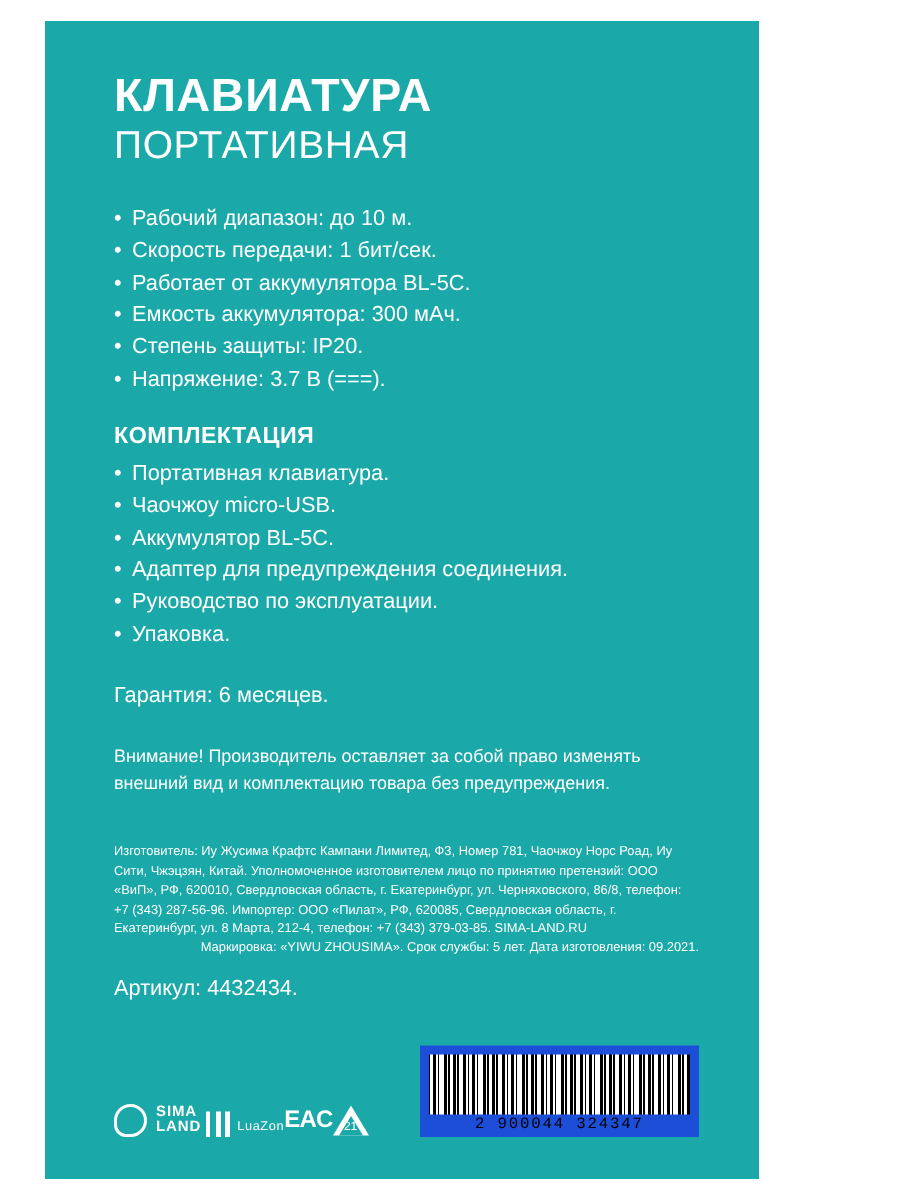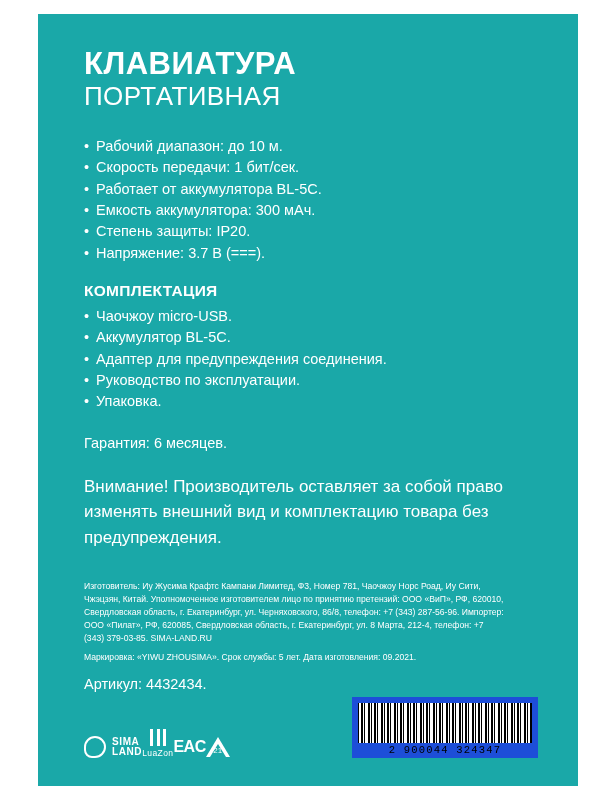--- a/index.html
+++ b/index.html
@@ -8,23 +8,23 @@
   }
   body {
     width: 600px;
     height: 800px;
     background: #ffffff;
     font-family: "Liberation Sans", sans-serif;
     overflow: hidden;
   }
   .package {
     position: absolute;
-    left: 38px;
+    left: 30px;
     top: 14px;
-    width: 540px;
+    width: 476px;
     height: 772px;
     background: #1aa8a8;
     color: #ffffff;
     box-sizing: border-box;
     padding: 34px 40px 0 46px;
   }
   .title-block {
     margin-bottom: 26px;
   }
   .title-main {
@@ -66,36 +66,36 @@
     position: absolute;
     left: 0;
     top: 0;
   }
   .note {
     font-size: 14.5px;
     line-height: 1.45;
     margin-top: 20px;
   }
   .warning {
-    font-size: 17px;
+    font-size: 12px;
     line-height: 1.5;
     margin-top: 20px;
     max-width: 430px;
   }
   .fineprint {
     font-size: 8.6px;
     line-height: 1.5;
     margin-top: 30px;
     max-width: 420px;
   }
   .fineprint p {
     margin: 0;
   }
   .fineprint .mark {
-    margin-top: 6px;
+    text-align: right;
   }
   .model-block {
     margin-top: 12px;
     font-size: 14.5px;
     line-height: 1.33;
   }
   .footer {
     position: absolute;
     left: 46px;
     right: 40px;
@@ -122,21 +122,21 @@
     box-sizing: border-box;
   }
   .sima-text {
     font-size: 10px;
     font-weight: bold;
     line-height: 1.05;
     letter-spacing: 0.6px;
   }
   .logo-luazon {
     display: flex;
-    flex-direction: column;
+    flex-direction: row;
     align-items: center;
     gap: 2px;
   }
   .luazon-mark {
     width: 22px;
     height: 17px;
     background:
       linear-gradient(90deg, transparent 0 3px, #ffffff 3px 6px, transparent 6px 10px, #ffffff 10px 13px, transparent 13px 16px, #ffffff 16px 19px, transparent 19px);
   }
   .luazon-text {
@@ -234,20 +234,21 @@
       <li>Работает от аккумулятора BL-5C.</li>
       <li>Емкость аккумулятора: 300 мАч.</li>
       <li>Степень защиты: IP20.</li>
       <li>Напряжение: 3.7 В (===).</li>
     </ul>
   </div>
 
   <div class="section">
     <div class="section-heading">КОМПЛЕКТАЦИЯ</div>
     <ul class="bullet-list">
+      <li>Портативная клавиатура.</li>
       <li>Чаочжоу micro-USB.</li>
       <li>Аккумулятор BL-5C.</li>
       <li>Адаптер для предупреждения соединения.</li>
       <li>Руководство по эксплуатации.</li>
       <li>Упаковка.</li>
     </ul>
   </div>
 
   <div class="note">Гарантия: 6 месяцев.</div>
 

